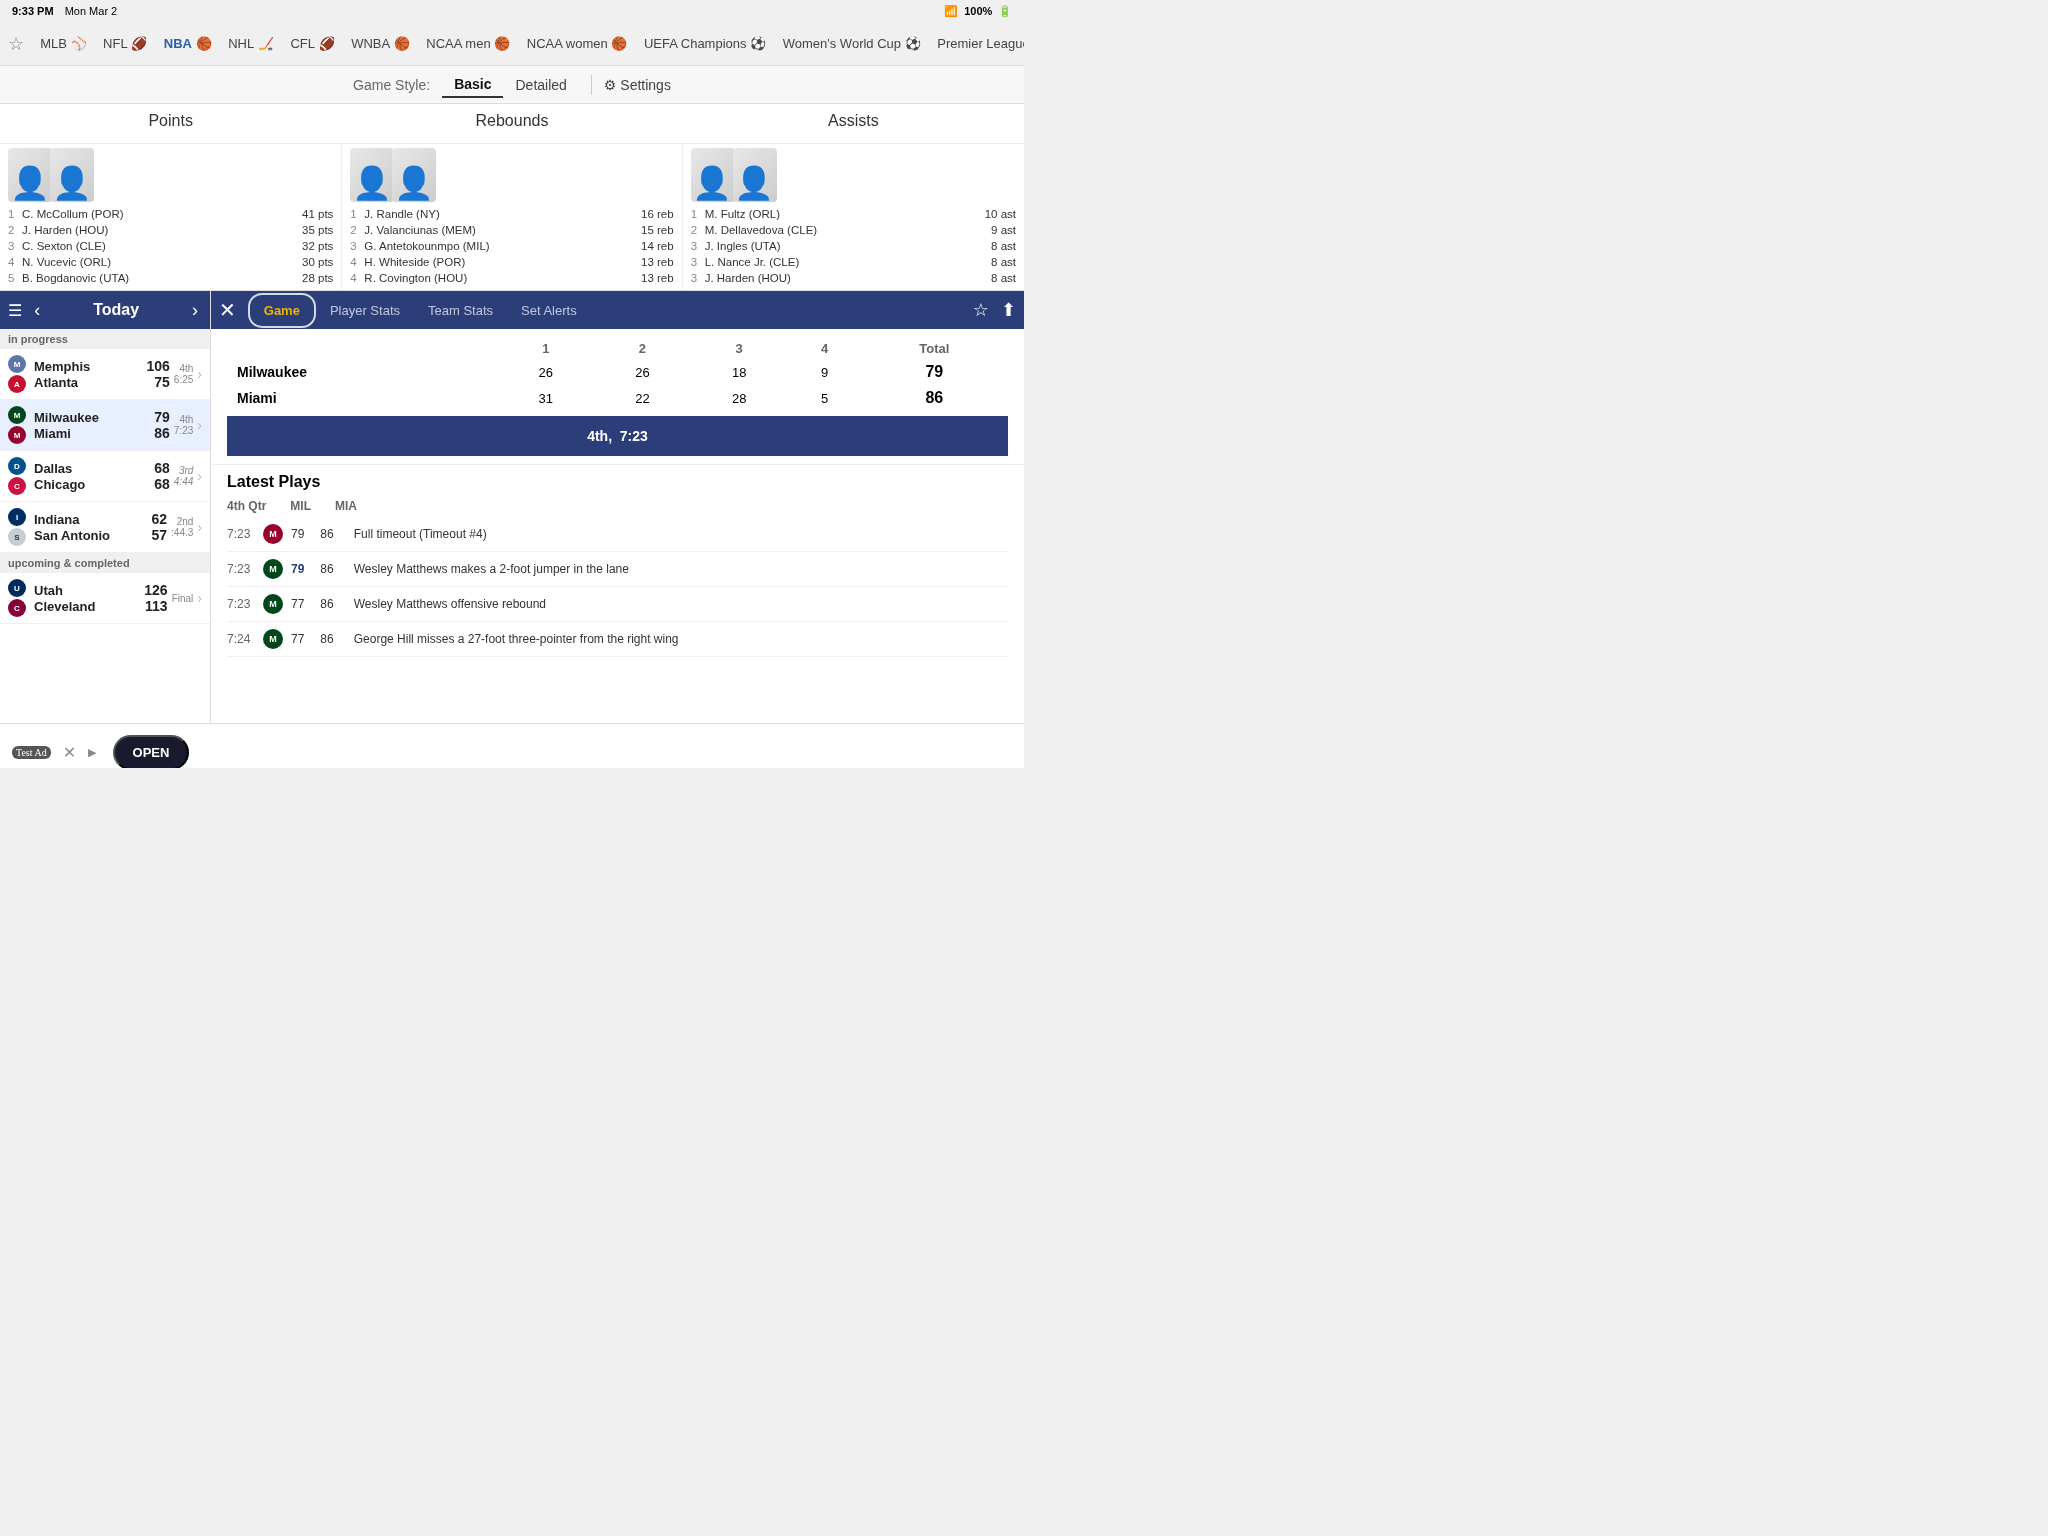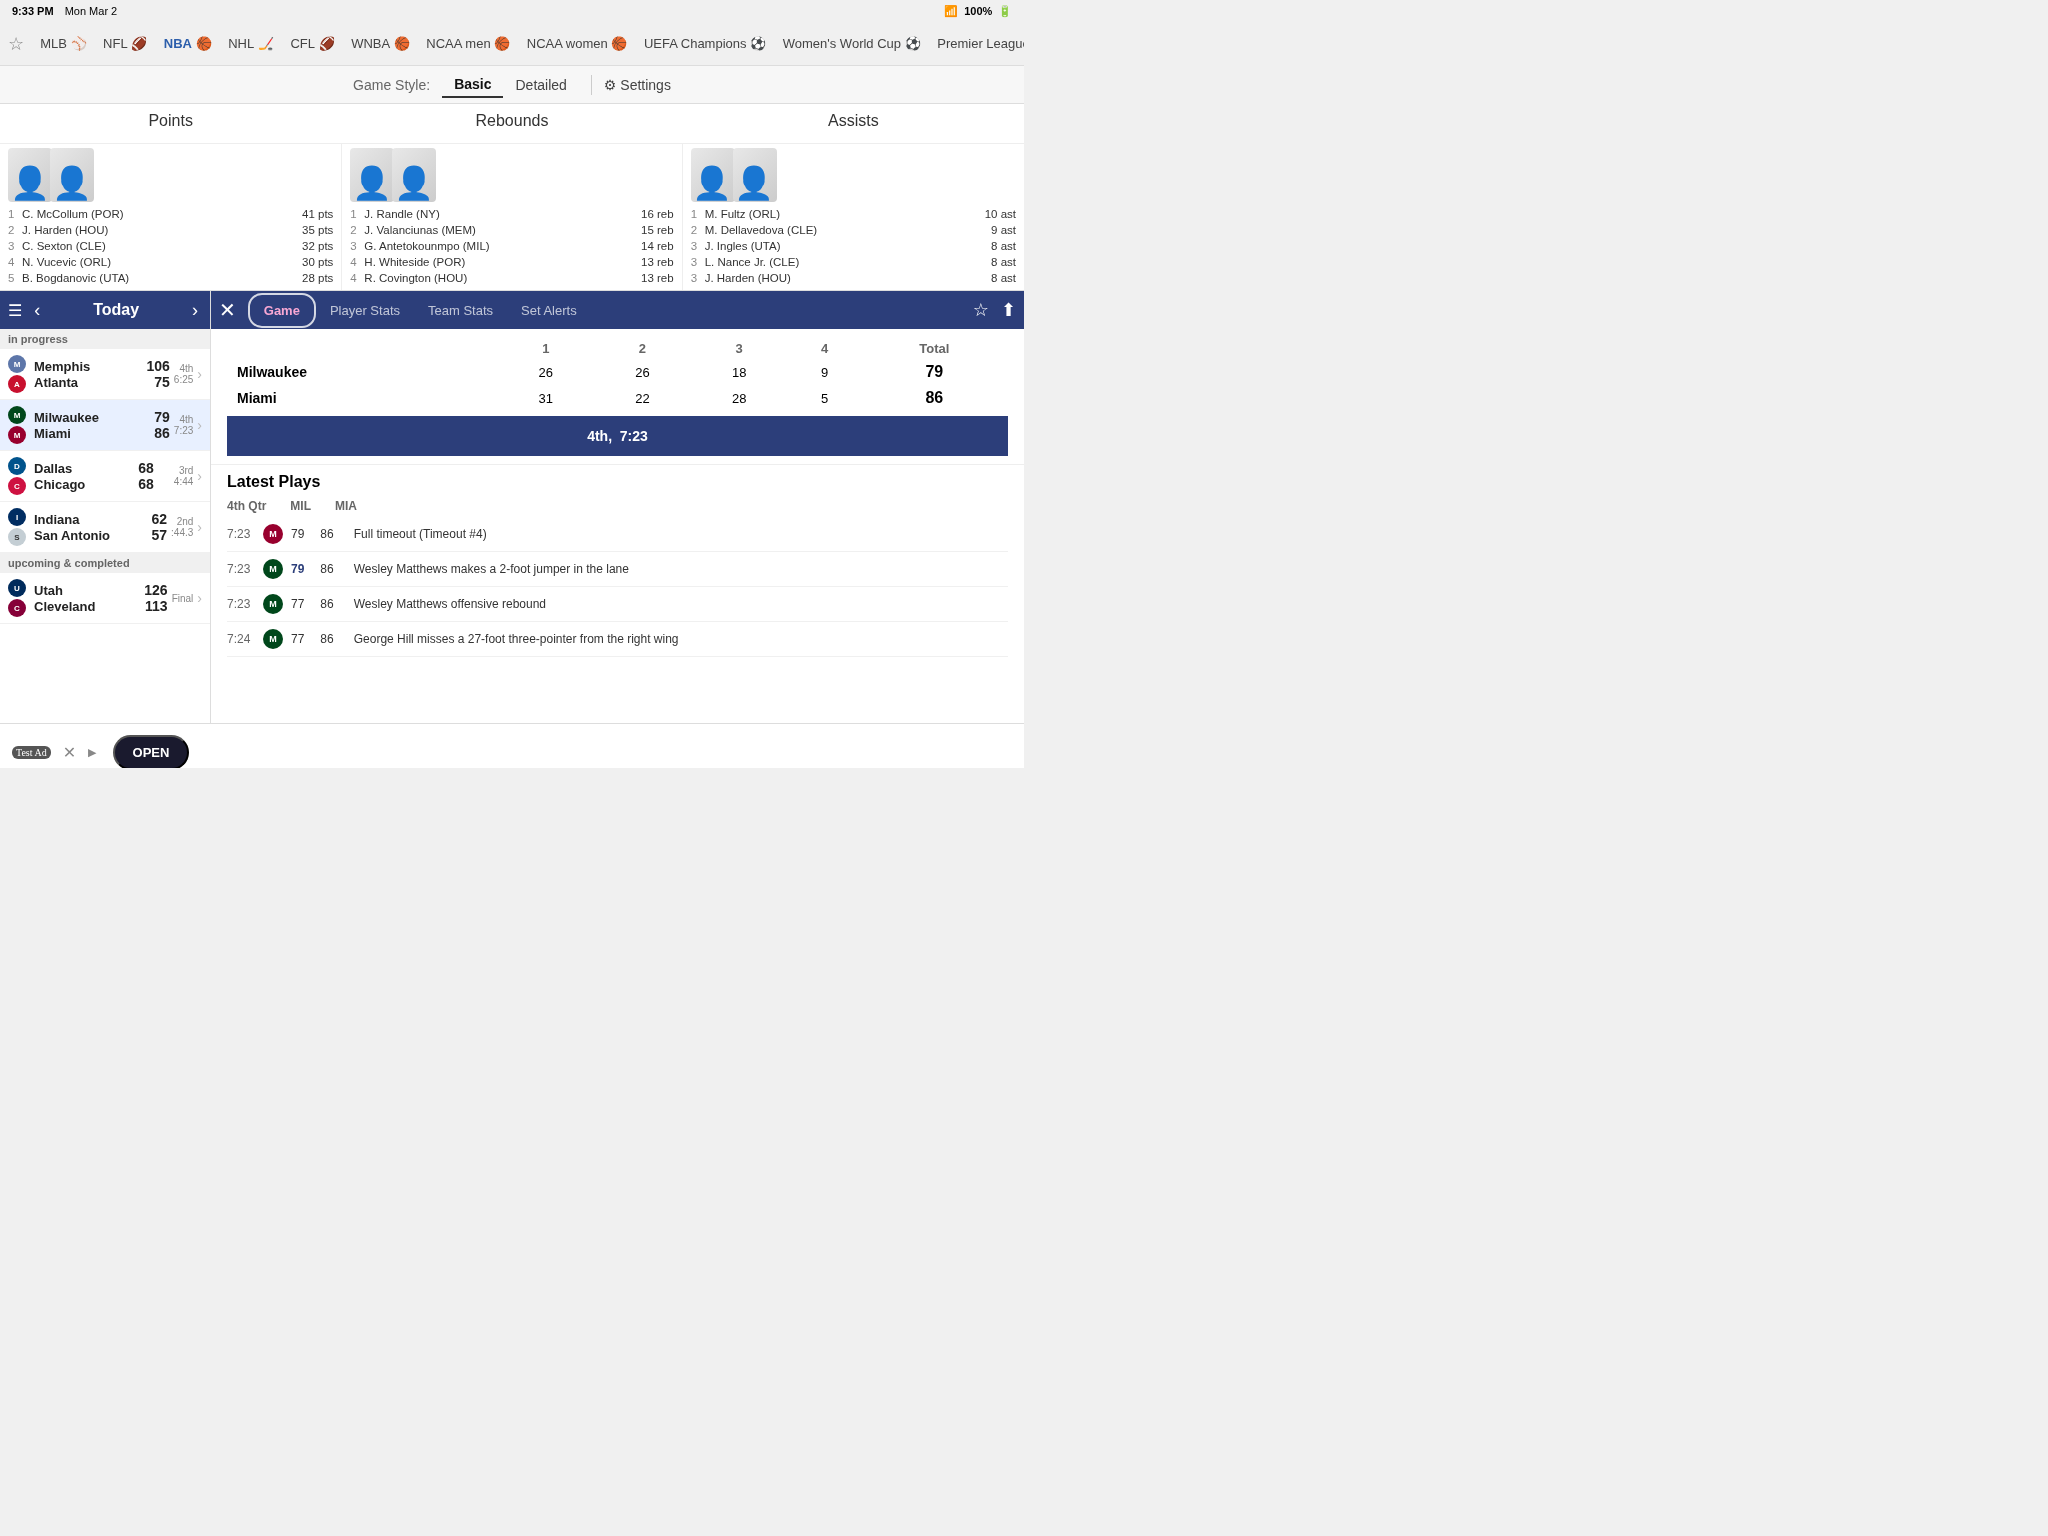--- a/index.html
+++ b/index.html
@@ -57,21 +57,21 @@
     .team-name-row { display: flex; justify-content: space-between; align-items: center; font-size: 13px; font-weight: 600; color: #222; }
     .team-score { font-weight: 700; font-size: 14px; }
     .game-status { font-size: 10px; color: #888; text-align: right; }
     .game-arrow { color: #bbb; font-size: 14px; margin-left: 4px; }
 
     
     #right-panel { flex: 1; background: white; display: flex; flex-direction: column; border-left: 1px solid #ddd; }
     #game-tab-bar { background: #2C3E7A; display: flex; align-items: center; padding: 0 8px; height: 38px; gap: 0; }
     .close-btn { color: white; font-size: 20px; cursor: pointer; margin-right: 12px; }
     .tab-btn { color: rgba(255,255,255,0.7); padding: 8px 14px; font-size: 13px; cursor: pointer; }
-    .tab-btn.active { color: #f9a8d4; font-weight: 700; border: 2px solid rgba(255,255,255,0.8); border-radius: 14px; }
+    .tab-btn.active { color: #eab308; font-weight: 700; border: 2px solid rgba(255,255,255,0.8); border-radius: 14px; }
     .tab-right { margin-left: auto; display: flex; align-items: center; gap: 12px; }
     .tab-icon { color: white; font-size: 18px; cursor: pointer; }
 
     
     #scoreboard { padding: 8px 16px; border-bottom: 1px solid #eee; }
     .score-table { width: 100%; font-size: 13px; }
     .score-table th { text-align: center; padding: 2px 8px; color: #666; font-weight: 600; }
     .score-table td { text-align: center; padding: 3px 8px; }
     .score-table td:first-child { text-align: left; font-weight: 600; font-size: 14px; }
     .score-total { font-weight: 700; font-size: 16px; }
@@ -376,21 +376,21 @@
         <div class="game-info">
           <div class="team-name-row">
             <span>Dallas</span>
             <span class="team-score">68</span>
           </div>
           <div class="team-name-row">
             <span>Chicago</span>
             <span class="team-score">68</span>
           </div>
         </div>
-        <div style="text-align:right; margin-left:20px;">
+        <div style="text-align:right; margin-left:4px;font-style:italic;">
           <div class="game-status">3rd</div>
           <div class="game-status">4:44</div>
         </div>
         <span class="game-arrow">›</span>
       </div>
 
       <div class="game-row">
         <div class="team-logos">
           <div class="team-logo logo-indiana">I</div>
           <div class="team-logo logo-sanantonio">S</div>

